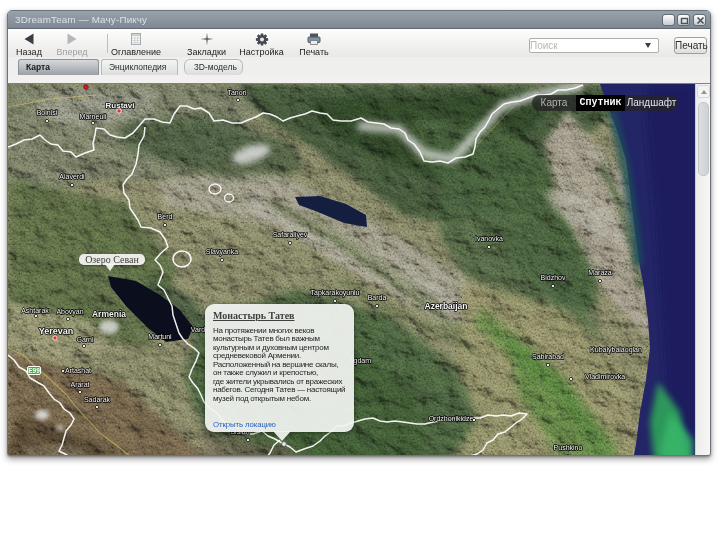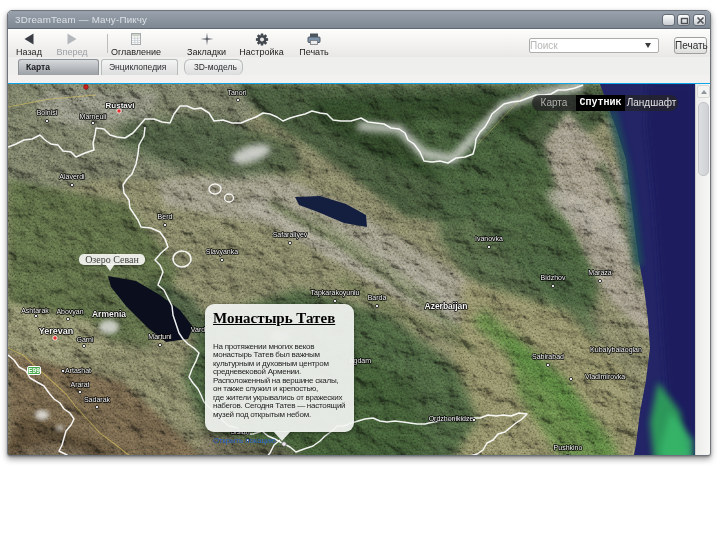--- a/index.html
+++ b/index.html
@@ -32,21 +32,21 @@
 #kbbtn{left:5px;width:27px;}
 #pachbtn{left:37px;width:63px;font-size:9.5px;color:#1c1c1c;line-height:13px;padding-left:6px;}
 
 #mtype{position:absolute;left:524px;top:11px;height:16px;background:rgba(36,36,38,.75);border-radius:8px;color:#b0b0b0;font-size:10px;line-height:16px;white-space:nowrap;overflow:hidden;}
 #mtype .seg{display:inline-block;width:44px;text-align:center;vertical-align:top;}
 #mtype .sel{background:#000;color:#fff;font-weight:bold;border-radius:0;width:49px;font-family:Liberation Mono, monospace;}
 #sevanlbl{position:absolute;left:71px;top:170px;width:66px;height:11px;background:rgba(246,246,243,.92);border-radius:5px;box-shadow:0 1px 2px rgba(0,0,0,.4);font-family:"Liberation Serif",serif;font-size:10px;color:#3f3f3d;text-align:center;line-height:11px;}
 #sevanlbl:after{content:"";position:absolute;left:26px;top:10px;border-left:5px solid transparent;border-right:5px solid transparent;border-top:7px solid rgba(246,246,243,.92);}
 #popup{position:absolute;left:197px;top:220px;width:149px;height:128px;background:rgba(242,244,241,.93);border-radius:9px;box-shadow:0 1px 4px rgba(0,0,0,.45);}
 #popup:after{content:"";position:absolute;left:68px;top:127px;border-left:9px solid transparent;border-right:9px solid transparent;border-top:10px solid rgba(242,244,241,.93);}
-#ptitle{margin:6px 8px 16px;font-family:"Liberation Serif",serif;font-size:15px;font-weight:bold;color:#000000;text-decoration:underline;}
+#ptitle{margin:6px 8px 6px;font-family:"Liberation Serif",serif;font-size:10px;font-weight:bold;color:#404040;text-decoration:underline;}
 #pbody{margin:4px 8px 17px;font-size:8px;line-height:8.45px;letter-spacing:-.25px;color:#1f1f1f;white-space:nowrap;}
 #plink{margin:7px 8px 0;font-size:7.8px;letter-spacing:-.1px;color:#2a62c4;}
 #e99{position:absolute;left:19px;top:282px;width:12px;height:7px;background:#44a747;border:1px solid #fff;border-radius:2px;color:#fff;font-size:6.5px;font-weight:bold;text-align:center;line-height:7px;box-sizing:content-box;}
 </style>
 </head>
 <body>
 <div id="win">
   <div id="titlebar">
     <div id="title">3DreamTeam — Мачу-Пикчу</div>
     <div class="winbtn" style="left:654px;"></div>

